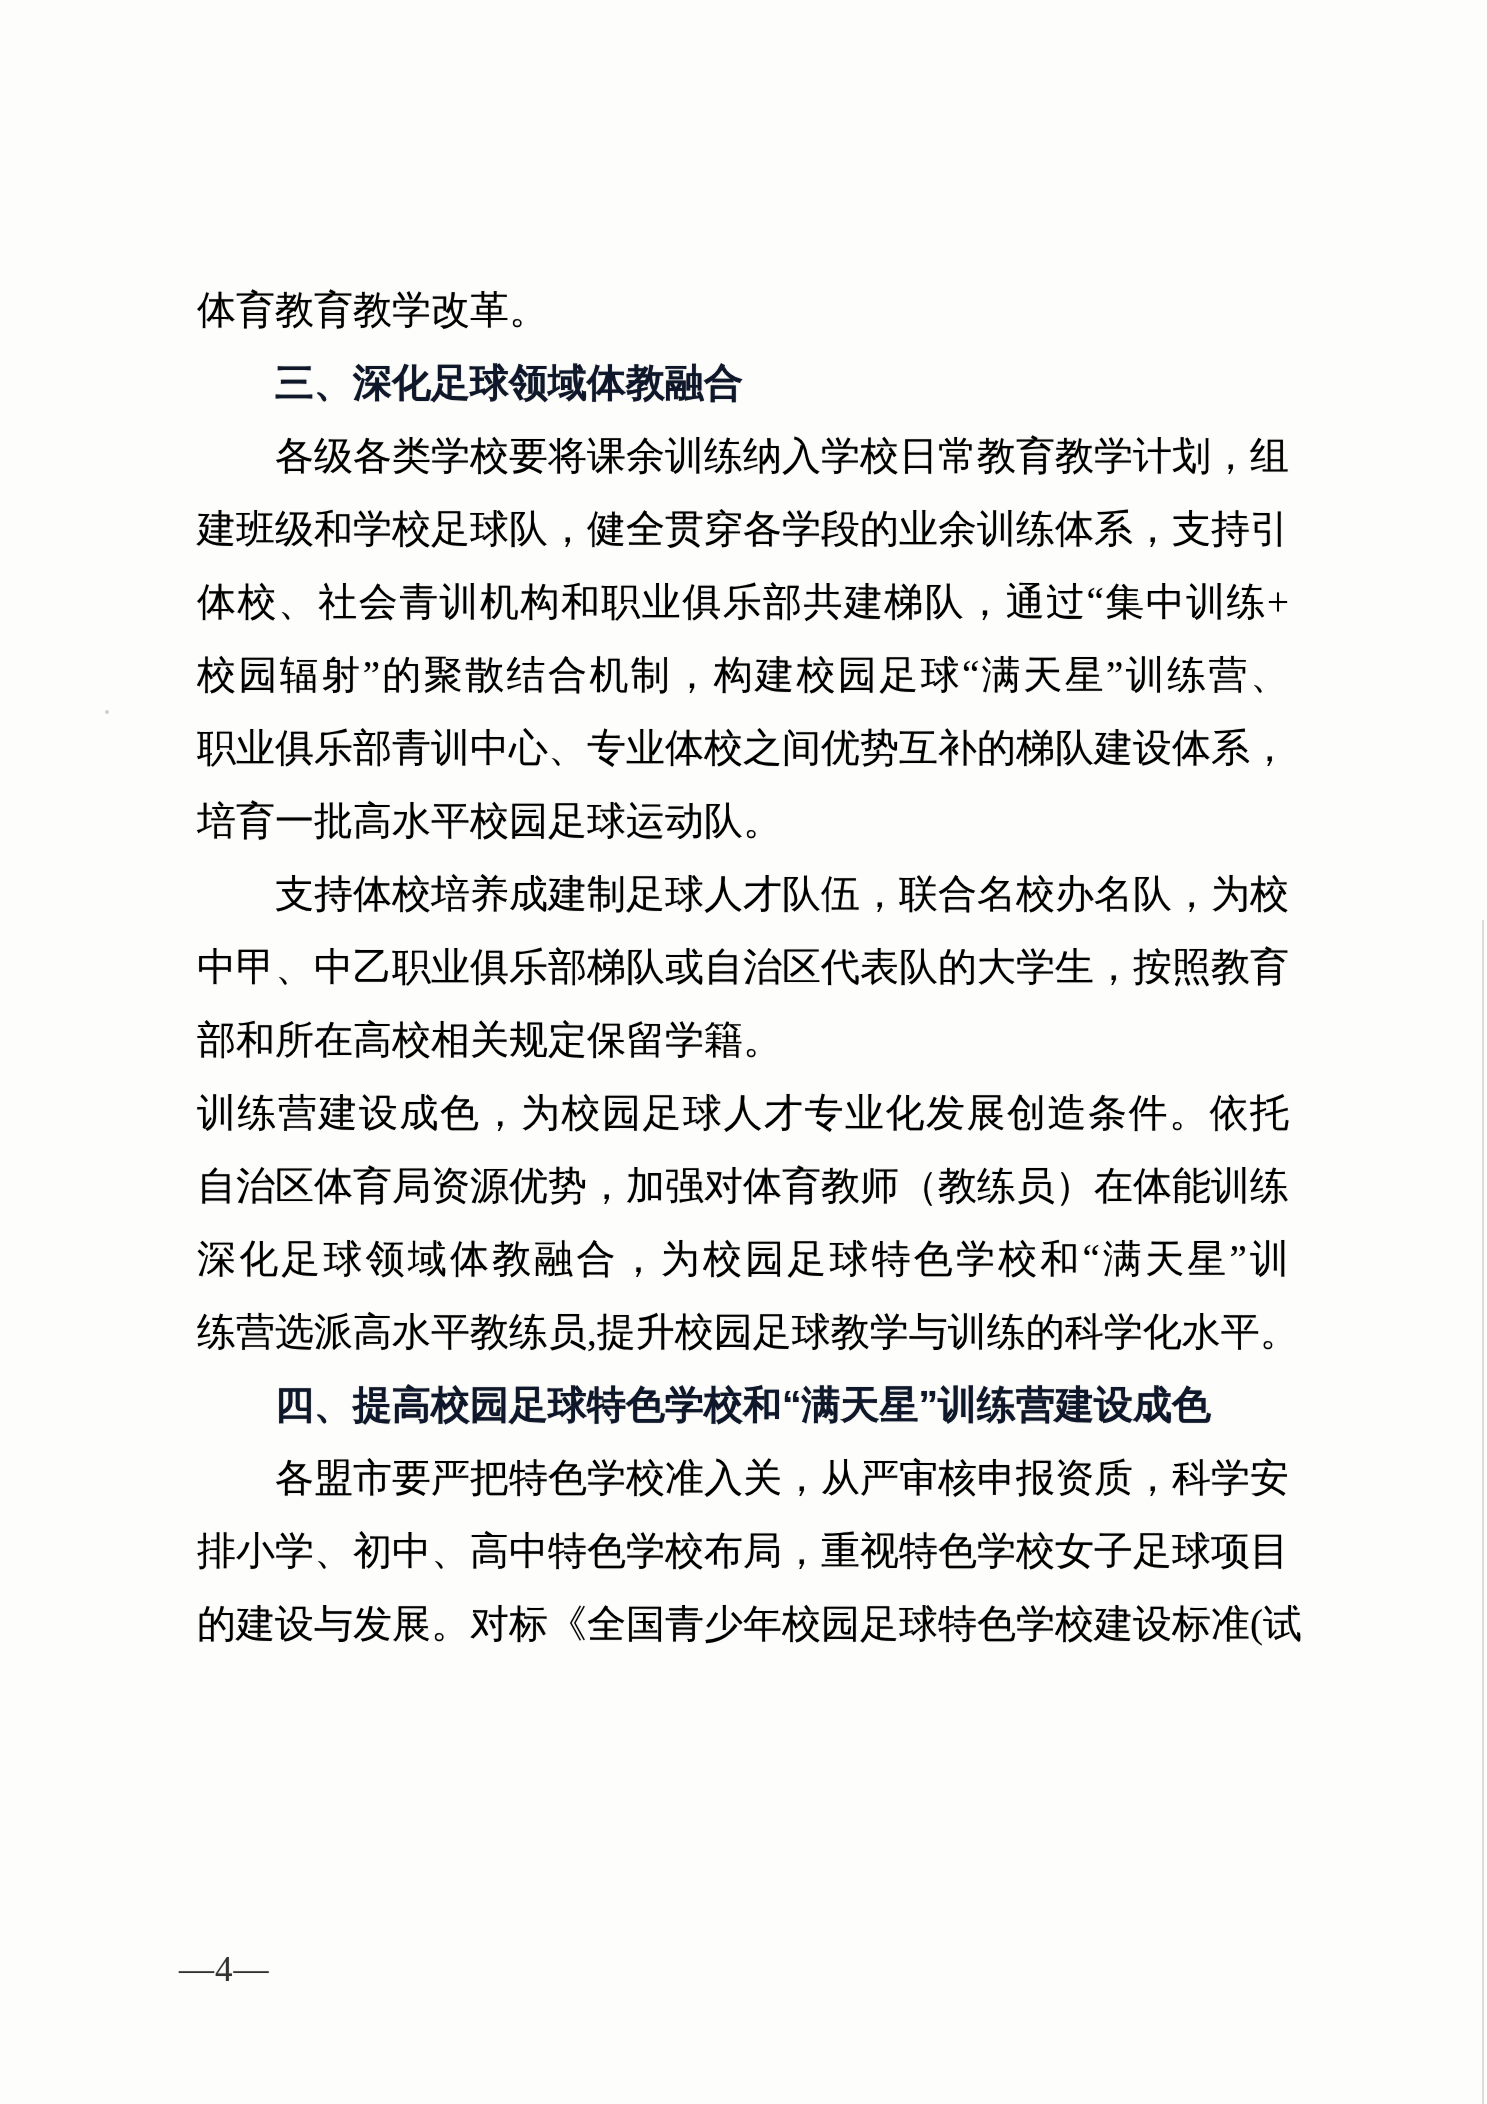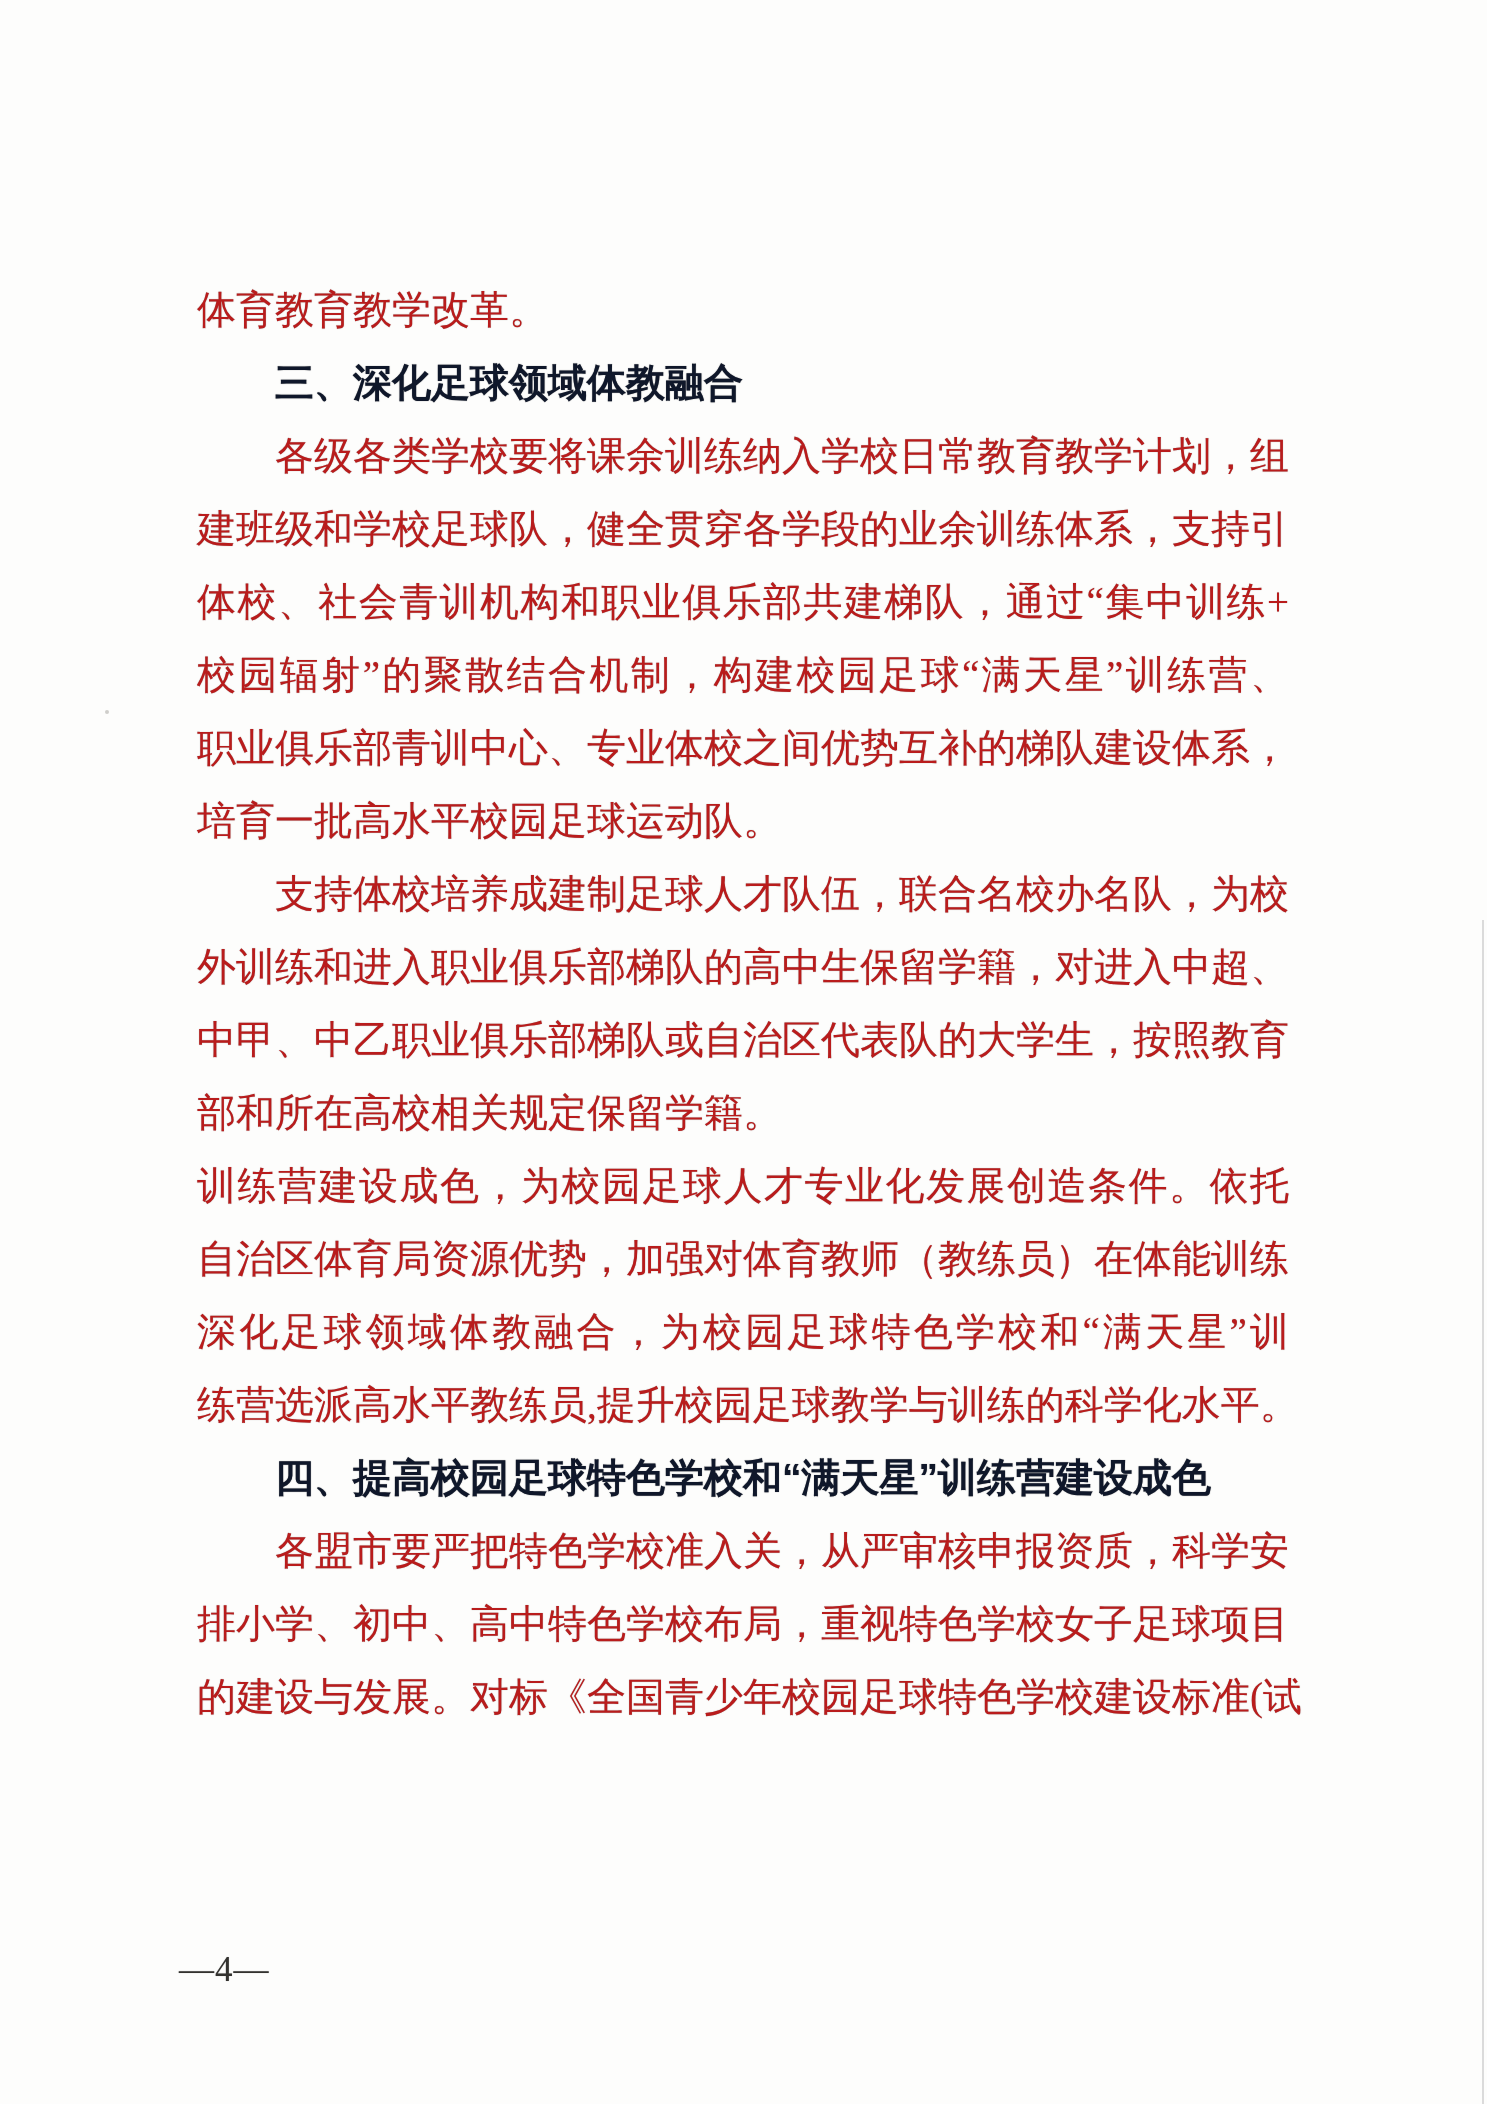--- a/index.html
+++ b/index.html
@@ -18,21 +18,21 @@
   .text-block {
     position: absolute;
     left: 197px;
     top: 273px;
     width: 1092px;
   }
   .ln {
     height: 73px;
     line-height: 73px;
     font-size: 39px;
-    color: #b91c1c;
+    color: #000000;
     white-space: nowrap;
     text-align: justify;
     text-align-last: justify;
     text-justify: inter-ideograph;
     text-shadow: 0 0 1px rgba(46,45,43,0.45);
     letter-spacing: 0;
   }
   .ln.left {
     text-align: left;
     text-align-last: left;
@@ -85,21 +85,20 @@
   <main class="text-block">
     <div class="ln left">体育教育教学改革。</div>
     <div class="ln head ind left">三、深化足球领域体教融合</div>
     <div class="ln ind">各级各类学校要将课余训练纳入学校日常教育教学计划，组</div>
     <div class="ln">建班级和学校足球队，健全贯穿各学段的业余训练体系，支持引</div>
     <div class="ln">体校、社会青训机构和职业俱乐部共建梯队，通过“集中训练+</div>
     <div class="ln">校园辐射”的聚散结合机制，构建校园足球“满天星”训练营、</div>
     <div class="ln">职业俱乐部青训中心、专业体校之间优势互补的梯队建设体系，</div>
     <div class="ln left">培育一批高水平校园足球运动队。</div>
     <div class="ln ind">支持体校培养成建制足球人才队伍，联合名校办名队，为校</div>
-    <div class="ln">外训练和进入职业俱乐部梯队的高中生保留学籍，对进入中超、</div>
     <div class="ln">中甲、中乙职业俱乐部梯队或自治区代表队的大学生，按照教育</div>
     <div class="ln left">部和所在高校相关规定保留学籍。</div>
     <div class="ln">训练营建设成色，为校园足球人才专业化发展创造条件。依托</div>
     <div class="ln">自治区体育局资源优势，加强对体育教师（教练员）在体能训练</div>
     <div class="ln">深化足球领域体教融合，为校园足球特色学校和“满天星”训</div>
     <div class="ln left">练营选派高水平教练员,提升校园足球教学与训练的科学化水平。</div>
     <div class="ln head ind left">四、提高校园足球特色学校和“满天星”训练营建设成色</div>
     <div class="ln ind">各盟市要严把特色学校准入关，从严审核申报资质，科学安</div>
     <div class="ln">排小学、初中、高中特色学校布局，重视特色学校女子足球项目</div>
     <div class="ln">的建设与发展。对标《全国青少年校园足球特色学校建设标准(试</div>

